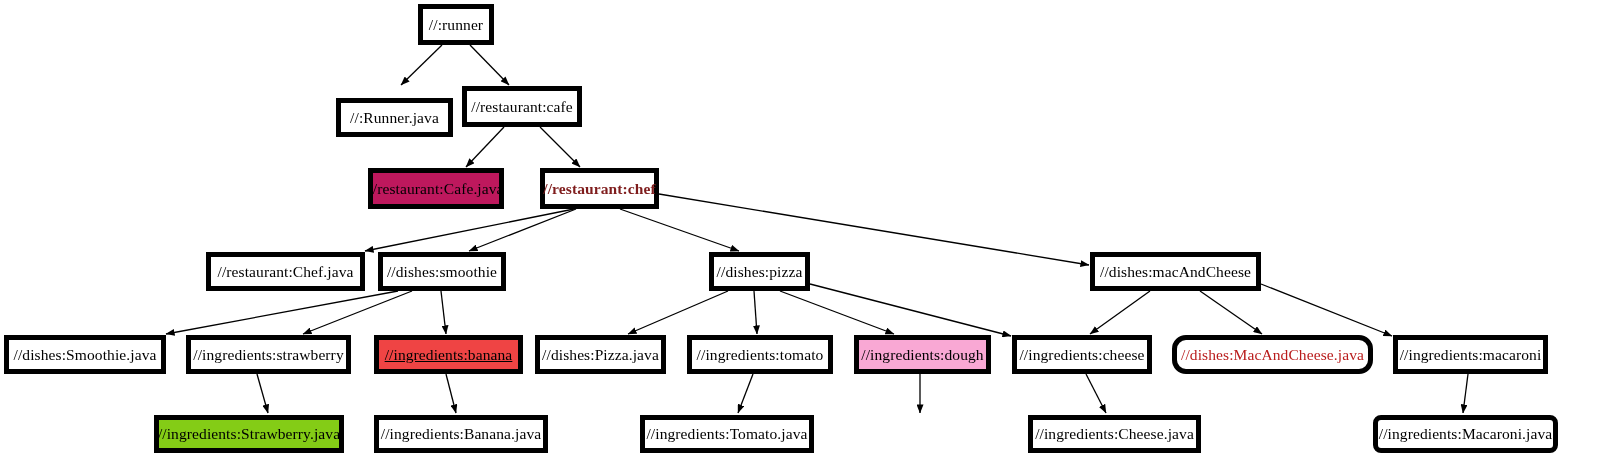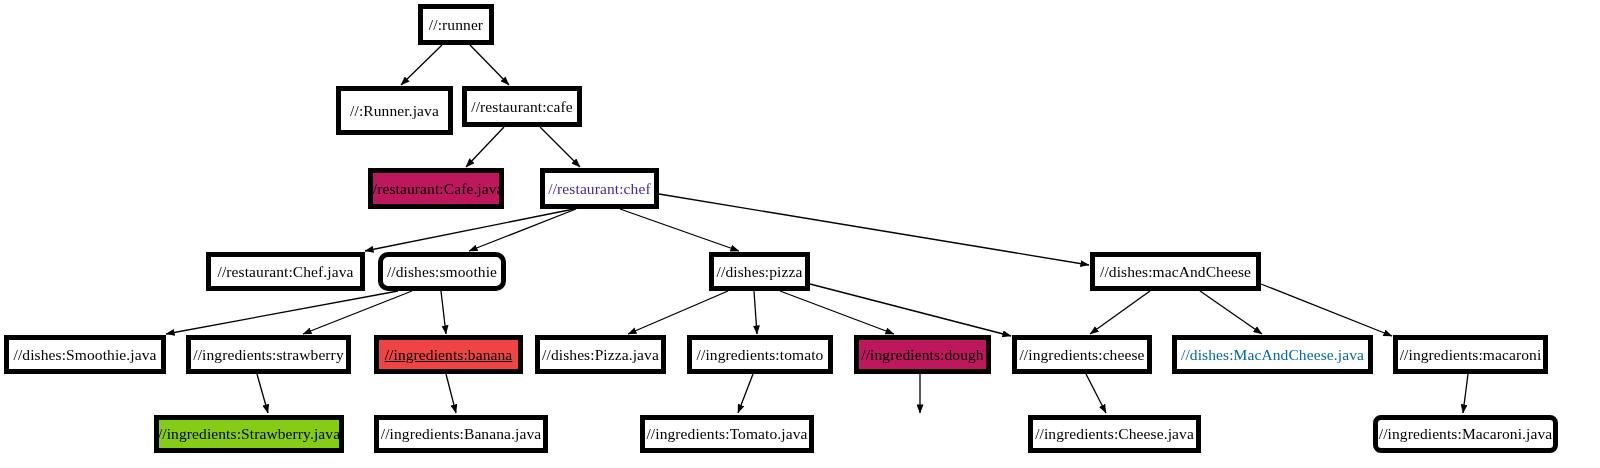--- a/index.html
+++ b/index.html
@@ -86,36 +86,36 @@
         <line x1="753" y1="374" x2="738" y2="413" stroke="#000000" stroke-width="1.3" marker-end="url(#arrowhead)"></line>
         <line x1="920" y1="374" x2="920" y2="413" stroke="#000000" stroke-width="1.3" marker-end="url(#arrowhead)"></line>
         <line x1="1086" y1="374" x2="1106" y2="413" stroke="#000000" stroke-width="1.3" marker-end="url(#arrowhead)"></line>
         <line x1="1468" y1="374" x2="1463" y2="413" stroke="#000000" stroke-width="1.3" marker-end="url(#arrowhead)"></line>
       </g>
   </svg>
   <div id="node-layer">
       <div class="graph-node" style="left: 418px; top: 4px; width: 76px; height: 41px; background: rgb(255, 255, 255); border-color: rgb(0, 0, 0); color: rgb(0, 0, 0);">
         <span class="node-label">//:runner</span>
       </div>
-      <div class="graph-node" style="left: 336px; top: 86px; width: 117px; height: 49px; background: rgb(255, 255, 255); border-color: rgb(0, 0, 0); color: rgb(0, 0, 0);">
+      <div class="graph-node" style="left: 336px; top: 98px; width: 117px; height: 39px; background: rgb(255, 255, 255); border-color: rgb(0, 0, 0); color: rgb(0, 0, 0);">
         <span class="node-label">//:Runner.java</span>
       </div>
       <div class="graph-node" style="left: 462px; top: 86px; width: 120px; height: 41px; background: rgb(255, 255, 255); border-color: rgb(0, 0, 0); color: rgb(0, 0, 0);">
         <span class="node-label">//restaurant:cafe</span>
       </div>
       <div class="graph-node" style="left: 368px; top: 168px; width: 136px; height: 41px; background: #be185d; border-color: rgb(0, 0, 0); color: rgb(0, 0, 0);">
         <span class="node-label">//restaurant:Cafe.java</span>
       </div>
-      <div class="graph-node" style="left: 540px; top: 168px; width: 119px; height: 41px; background: rgb(255, 255, 255); border-color: rgb(0, 0, 0); color: #4c1d95;">
+      <div class="graph-node" style="left: 540px; top: 168px; width: 119px; height: 41px; background: rgb(255, 255, 255); border-color: rgb(0, 0, 0); color: #7f1d1d; font-weight: bold;">
         <span class="node-label">//restaurant:chef</span>
       </div>
       <div class="graph-node" style="left: 206px; top: 252px; width: 159px; height: 39px; background: rgb(255, 255, 255); border-color: rgb(0, 0, 0); color: rgb(0, 0, 0);">
         <span class="node-label">//restaurant:Chef.java</span>
       </div>
-      <div class="graph-node" style="left: 378px; top: 252px; width: 128px; height: 39px; background: rgb(255, 255, 255); border-color: rgb(0, 0, 0); color: rgb(0, 0, 0); border-radius: 10px;">
+      <div class="graph-node" style="left: 378px; top: 252px; width: 128px; height: 39px; background: rgb(255, 255, 255); border-color: rgb(0, 0, 0); color: rgb(0, 0, 0);">
         <span class="node-label">//dishes:smoothie</span>
       </div>
       <div class="graph-node" style="left: 709px; top: 252px; width: 101px; height: 39px; background: rgb(255, 255, 255); border-color: rgb(0, 0, 0); color: rgb(0, 0, 0);">
         <span class="node-label">//dishes:pizza</span>
       </div>
       <div class="graph-node" style="left: 1090px; top: 252px; width: 171px; height: 39px; background: rgb(255, 255, 255); border-color: rgb(0, 0, 0); color: rgb(0, 0, 0);">
         <span class="node-label">//dishes:macAndCheese</span>
       </div>
       <div class="graph-node" style="left: 4px; top: 335px; width: 162px; height: 39px; background: rgb(255, 255, 255); border-color: rgb(0, 0, 0); color: rgb(0, 0, 0);">
         <span class="node-label">//dishes:Smoothie.java</span>
@@ -125,27 +125,27 @@
       </div>
       <div class="graph-node" style="left: 374px; top: 335px; width: 149px; height: 39px; background: #ef4444; border-color: rgb(0, 0, 0); color: rgb(0, 0, 0); text-decoration: underline;">
         <span class="node-label">//ingredients:banana</span>
       </div>
       <div class="graph-node" style="left: 535px; top: 335px; width: 131px; height: 39px; background: rgb(255, 255, 255); border-color: rgb(0, 0, 0); color: rgb(0, 0, 0);">
         <span class="node-label">//dishes:Pizza.java</span>
       </div>
       <div class="graph-node" style="left: 687px; top: 335px; width: 146px; height: 39px; background: rgb(255, 255, 255); border-color: rgb(0, 0, 0); color: rgb(0, 0, 0);">
         <span class="node-label">//ingredients:tomato</span>
       </div>
-      <div class="graph-node" style="left: 854px; top: 335px; width: 137px; height: 39px; background: #be185d; border-color: rgb(0, 0, 0); color: rgb(0, 0, 0);">
+      <div class="graph-node" style="left: 854px; top: 335px; width: 137px; height: 39px; background: #f9a8d4; border-color: rgb(0, 0, 0); color: rgb(0, 0, 0);">
         <span class="node-label">//ingredients:dough</span>
       </div>
       <div class="graph-node" style="left: 1012px; top: 335px; width: 140px; height: 39px; background: rgb(255, 255, 255); border-color: rgb(0, 0, 0); color: rgb(0, 0, 0);">
         <span class="node-label">//ingredients:cheese</span>
       </div>
-      <div class="graph-node" style="left: 1172px; top: 335px; width: 201px; height: 39px; background: rgb(255, 255, 255); border-color: rgb(0, 0, 0); color: #0369a1;">
+      <div class="graph-node" style="left: 1172px; top: 335px; width: 201px; height: 39px; background: rgb(255, 255, 255); border-color: rgb(0, 0, 0); color: #b91c1c; border-radius: 14px;">
         <span class="node-label">//dishes:MacAndCheese.java</span>
       </div>
       <div class="graph-node" style="left: 1393px; top: 335px; width: 155px; height: 39px; background: rgb(255, 255, 255); border-color: rgb(0, 0, 0); color: rgb(0, 0, 0);">
         <span class="node-label">//ingredients:macaroni</span>
       </div>
       <div class="graph-node" style="left: 154px; top: 415px; width: 190px; height: 38px; background: #84cc16; border-color: rgb(0, 0, 0); color: rgb(0, 0, 0);">
         <span class="node-label">//ingredients:Strawberry.java</span>
       </div>
       <div class="graph-node" style="left: 374px; top: 415px; width: 174px; height: 38px; background: rgb(255, 255, 255); border-color: rgb(0, 0, 0); color: rgb(0, 0, 0);">
         <span class="node-label">//ingredients:Banana.java</span>

